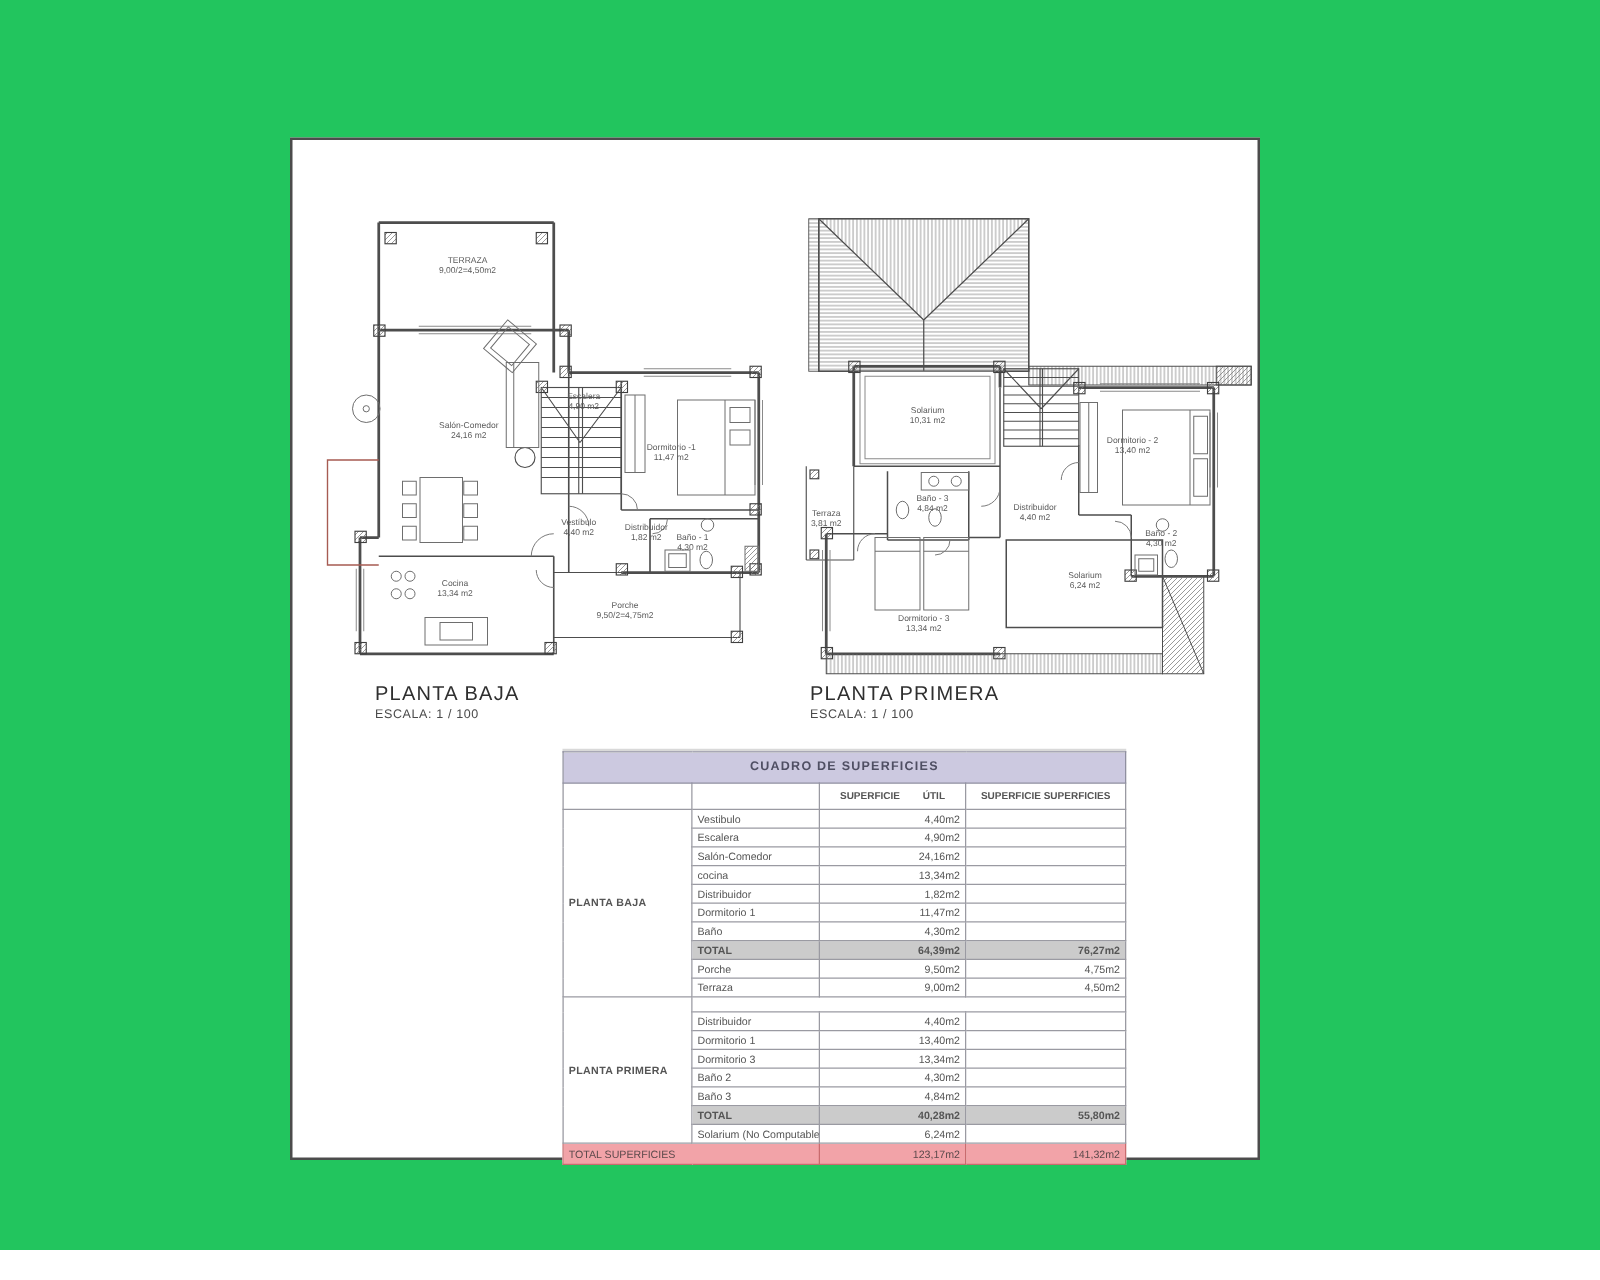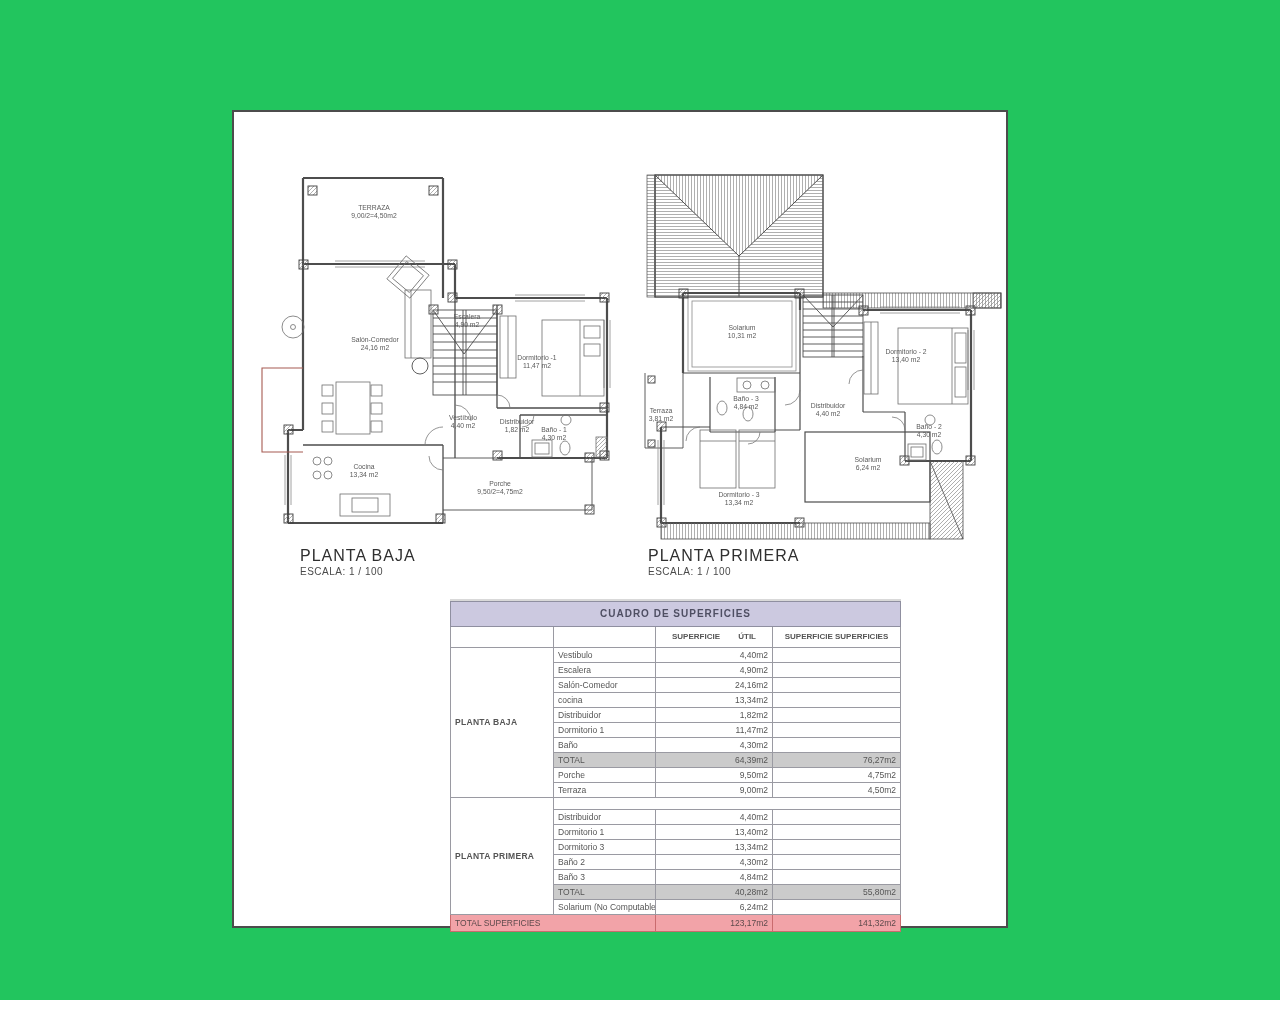--- a/index.html
+++ b/index.html
@@ -14,21 +14,21 @@
   
   #surfaces{position:absolute;left:409px;top:601px;width:450px;border-collapse:collapse;table-layout:fixed;
             font-size:8.5px;color:#555;background:#fff;box-shadow:0 -2px 0 #d9d9d9;margin-left:41px;}
   #surfaces td{border:1px solid #9a9aa2;padding:0 4px;height:14px;white-space:nowrap;overflow:hidden;line-height:1;}
   #surfaces tr.title-row td{background:#ccc9e0;border-color:#8f8fa0;text-align:center;font-weight:bold;
             font-size:10px;letter-spacing:1px;color:#4f4f63;height:24px;}
   #surfaces tr.colhead td{text-align:center;font-weight:bold;font-size:8px;height:20px;color:#555;}
   #surfaces td.util-head{word-spacing:16px;}
   #surfaces td.floor-cell{font-weight:bold;font-size:8.5px;letter-spacing:.3px;}
   #surfaces td.num{text-align:right;}
-  #surfaces tr.row-total td{background:#cbcbcb;font-weight:normal;}
+  #surfaces tr.row-total td{background:#cbcbcb;font-weight:bold;}
   #surfaces tr.blank-row td{height:11px;}
   #surfaces tr.grand-row td{background:#f2a3a8;border-color:#c96b6e;font-weight:normal;height:16px;color:#5d4a4c;}
 </style>
 </head>
 <body>
 
 <div id="page">
   <div id="frame"></div>
 
   <svg id="plansvg" width="772" height="814" viewBox="232 110 772 814">

